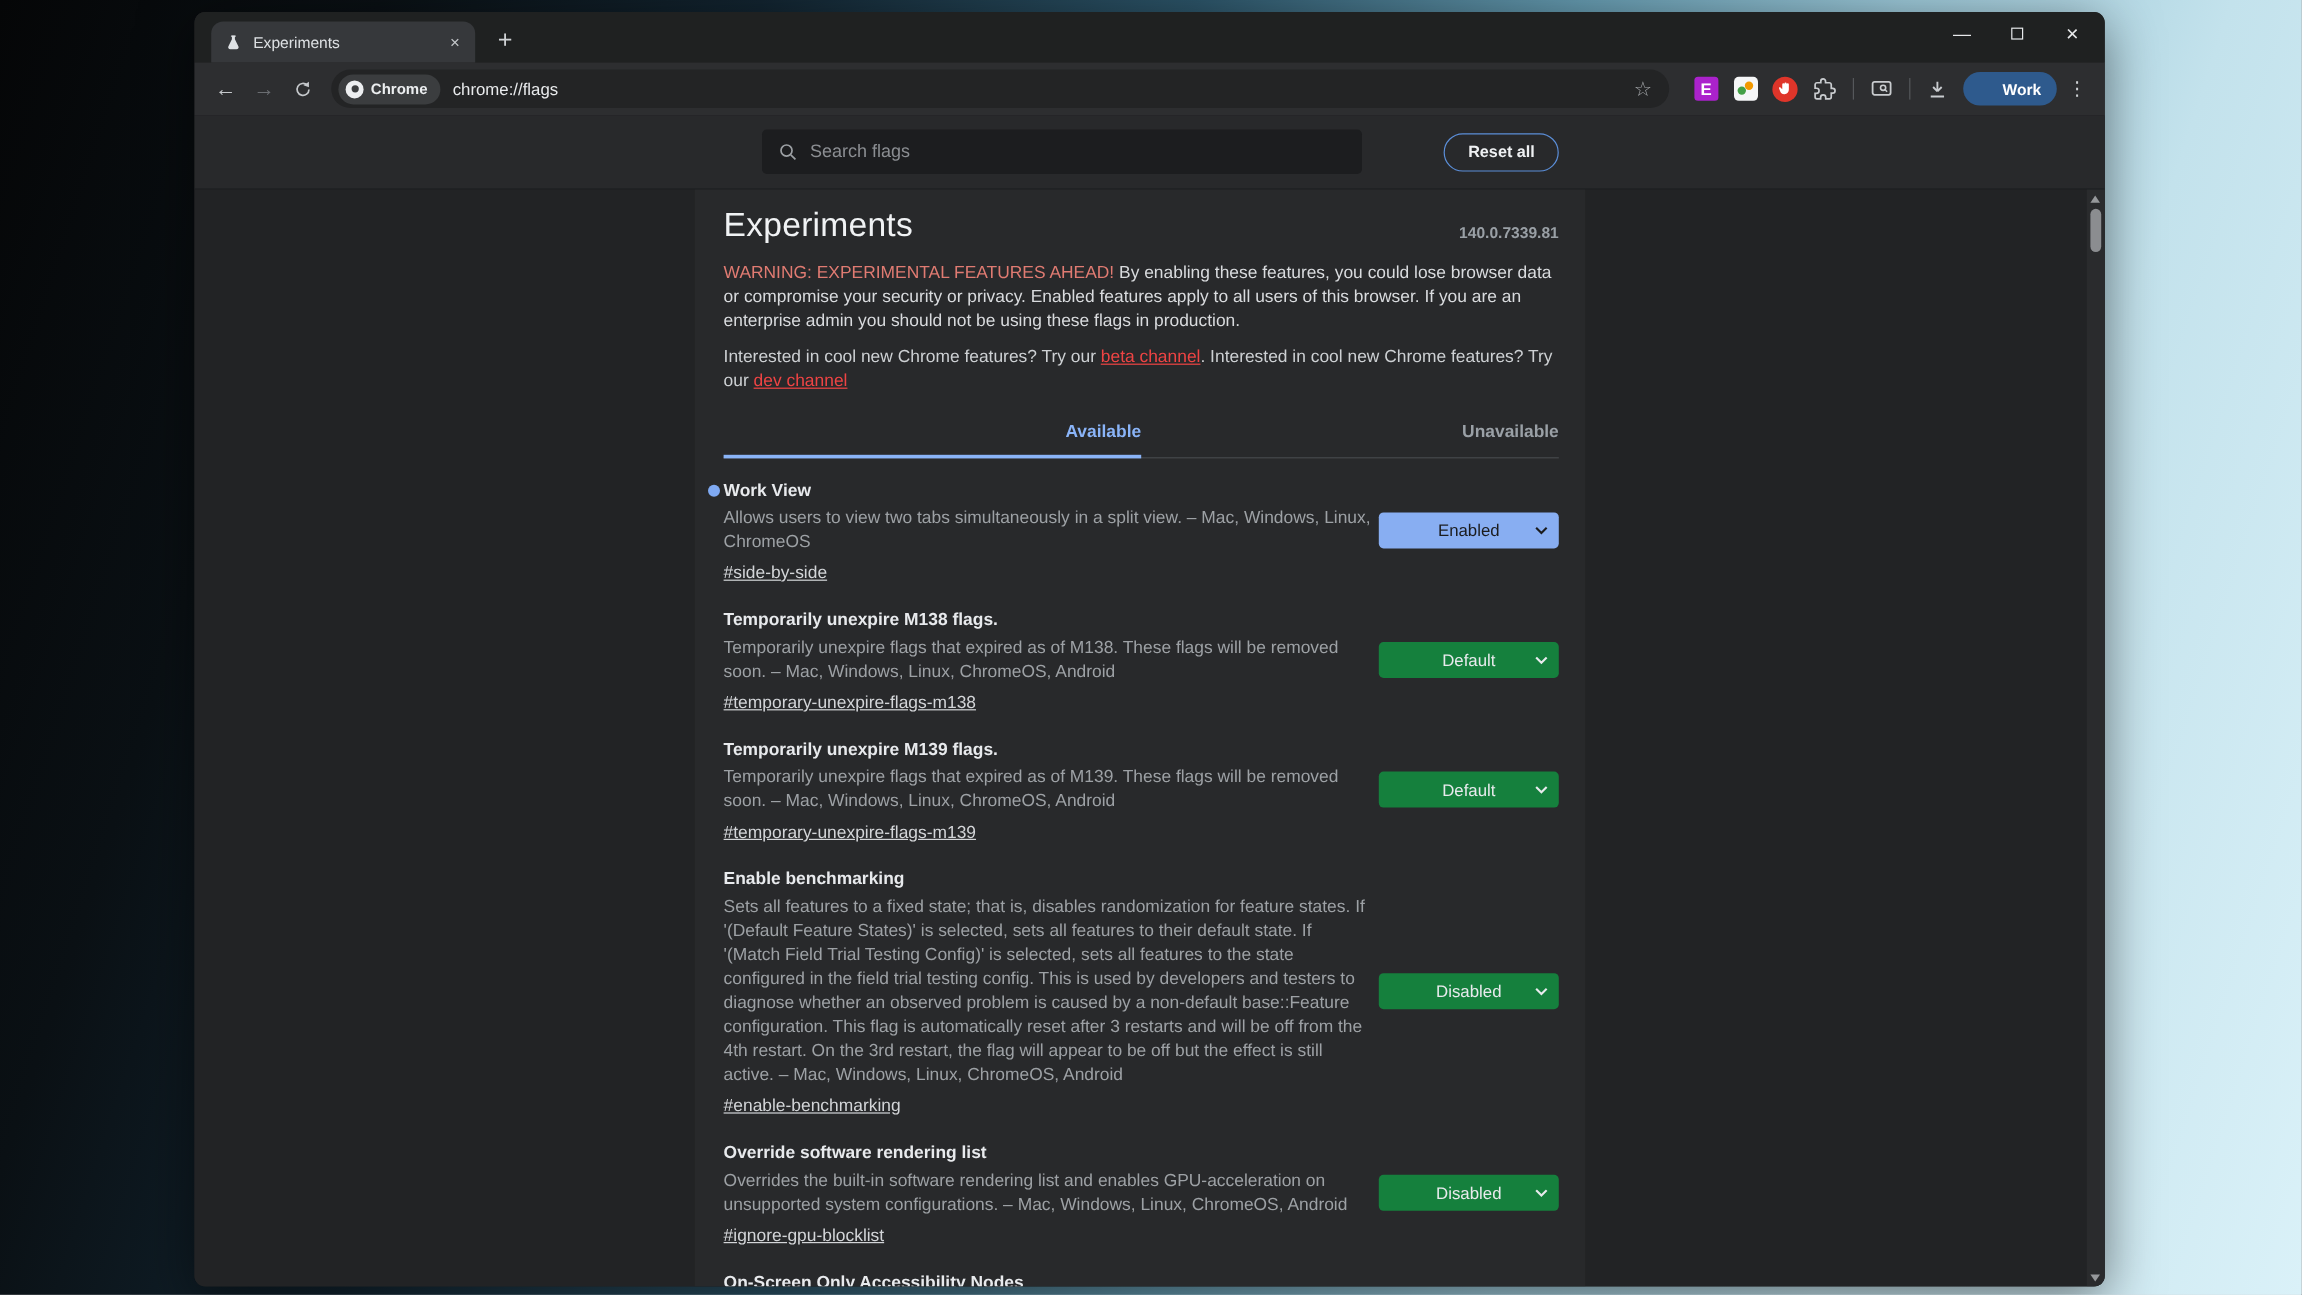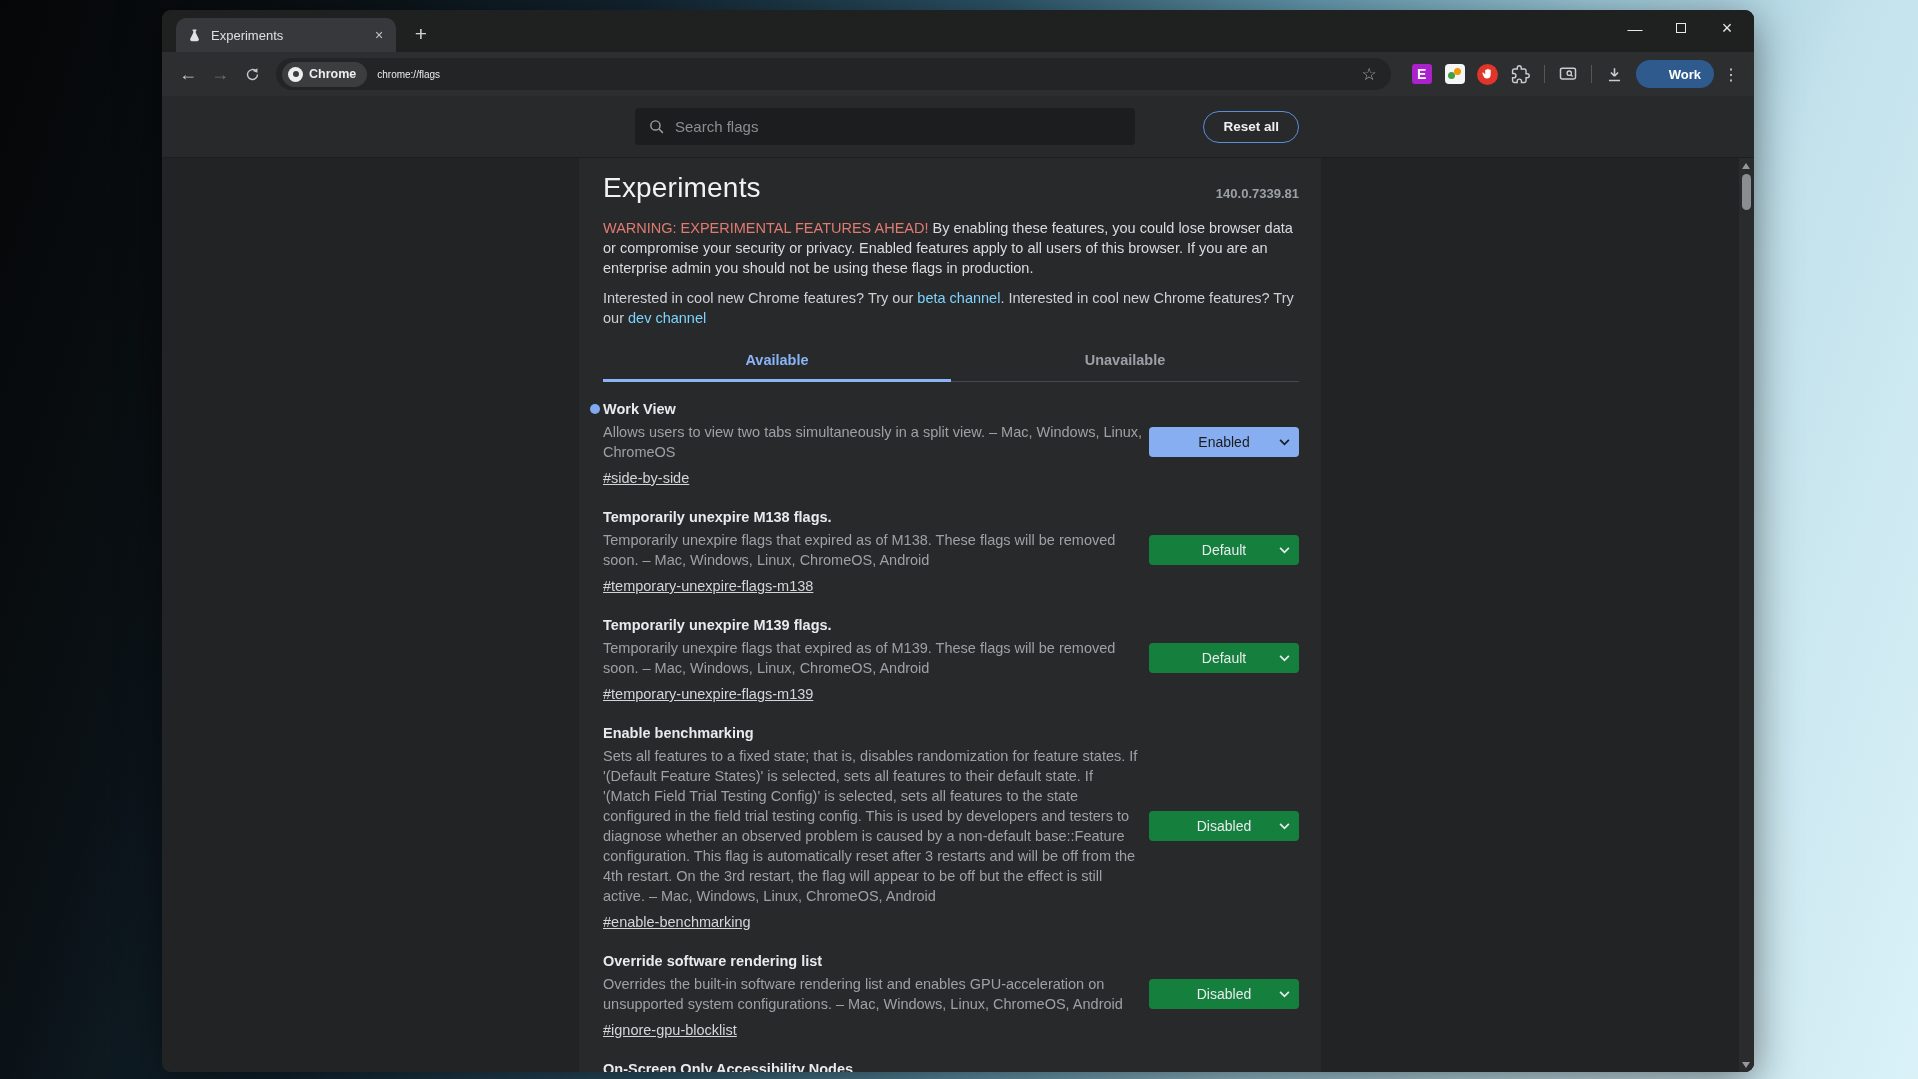--- a/index.html
+++ b/index.html
@@ -36,21 +36,21 @@
   .win-btn.close { font-size:18px; }
 
   
   .toolbar { height:44px; background:#2d2e30; display:flex; align-items:center; padding:0 10px; flex:none; }
   .nav-btn { width:32px; height:32px; border-radius:50%; display:flex; align-items:center; justify-content:center; color:#c5c8cb; font-size:18px; flex:none; }
   .nav-btn.disabled { color:#6a6d71; }
   .omnibox { flex:1; min-width:0; height:32px; background:#232425; border-radius:16px; display:flex; align-items:center; padding:0 14px 0 6px; margin:0 8px; }
   .site-chip { height:25px; background:#3b3d3f; border-radius:13px; display:flex; align-items:center; gap:6px; padding:0 11px 0 6px; color:#eceef0; font-size:12.5px; font-weight:bold; flex:none;text-align:right; }
   .chrome-logo { width:15px; height:15px; border-radius:50%; background:#eceef0; position:relative; flex:none; }
   .chrome-logo::after { content:""; position:absolute; left:4.5px; top:4.5px; width:6px; height:6px; border-radius:50%; background:#3b3d3f; }
-  .url-text { color:#e9ebed; font-size:10px; margin-left:10px; white-space:nowrap; }
+  .url-text { color:#e9ebed; font-size:14px; margin-left:10px; white-space:nowrap; }
   .star { margin-left:auto; color:#a6a9ac; font-size:17px; }
   .ext-icons { display:flex; align-items:center; gap:7px; margin-left:10px; flex:none; }
   .ext { width:26px; height:26px; display:flex; align-items:center; justify-content:center; border-radius:6px; }
   .ext-e { width:20px; height:20px; background:#ab22cc; color:#fff; font-weight:bold; font-size:14px; display:flex; align-items:center; justify-content:center; border-radius:3px; }
   .ext-colorful { width:20px; height:20px; background:#f5f6f7; border-radius:4px; position:relative; }
   .ext-colorful i { position:absolute; border-radius:50%; }
   .ext-colorful .g { width:7px; height:7px; background:#43a047; left:3px; top:8px; }
   .ext-colorful .o { width:7px; height:7px; background:#f29900; left:9px; top:4px; }
   .ext-hand { width:21px; height:21px; background:#df352a; border-radius:50%; display:flex; align-items:center; justify-content:center; }
   .sep { width:1px; height:18px; background:#55585b; margin:0 3px; }
@@ -72,24 +72,24 @@
 
   .container { position:absolute; left:417px; top:62px; bottom:0; width:742px; background:#28292b; padding:0 22px 0 24px; }
 
   .head-row { display:flex; align-items:flex-end; margin-top:14px; }
   .page-title { color:#f0f2f4; font-size:28px; font-weight:500; letter-spacing:.2px; }
   .version { margin-left:auto; color:#9aa0a6; font-size:13px; padding-bottom:3px;font-weight:bold; }
 
   .warning { margin-top:14px; font-size:14.5px; line-height:20px; color:#d9dbde; }
   .warning .lead { color:#e07b72; }
   .promo { margin-top:10px; font-size:14.5px; line-height:20px; color:#cdd0d3; }
-  .promo a { color:#7dd3fc; cursor:pointer; }
+  .promo a { color:#ef4444; text-decoration:underline; cursor:pointer; }
 
   .seg-tabs { display:flex; margin-top:24px; border-bottom:1px solid #46494d; }
-  .seg-tab { flex:1; text-align:center; padding-bottom:13px; font-size:14.5px; font-weight:bold; color:#9aa0a6; position:relative; cursor:pointer; }
+  .seg-tab { flex:1; text-align:right; padding-bottom:13px; font-size:14.5px; font-weight:bold; color:#9aa0a6; position:relative; cursor:pointer; }
   .seg-tab.active { color:#8ab4f8; }
   .seg-tab.active::after { content:""; position:absolute; left:0; right:0; bottom:-1px; height:3px; background:#8ab4f8; }
 
   .flags { padding-top:18px; }
   .flag { margin-bottom:21px; position:relative; }
   .flag-name { font-size:14.5px; font-weight:bold; color:#e8eaed; line-height:18px; }
   .dot { position:absolute; left:-13px; top:4px; width:10px; height:10px; border-radius:50%; background:#7fa9f2; }
   .flag-body { display:flex; margin-top:4px; }
   .flag-desc { width:540px; font-size:14.5px; line-height:20px; color:#9da1a5; }
   .flag-ctl { flex:1; display:flex; align-items:center; justify-content:flex-end; }

